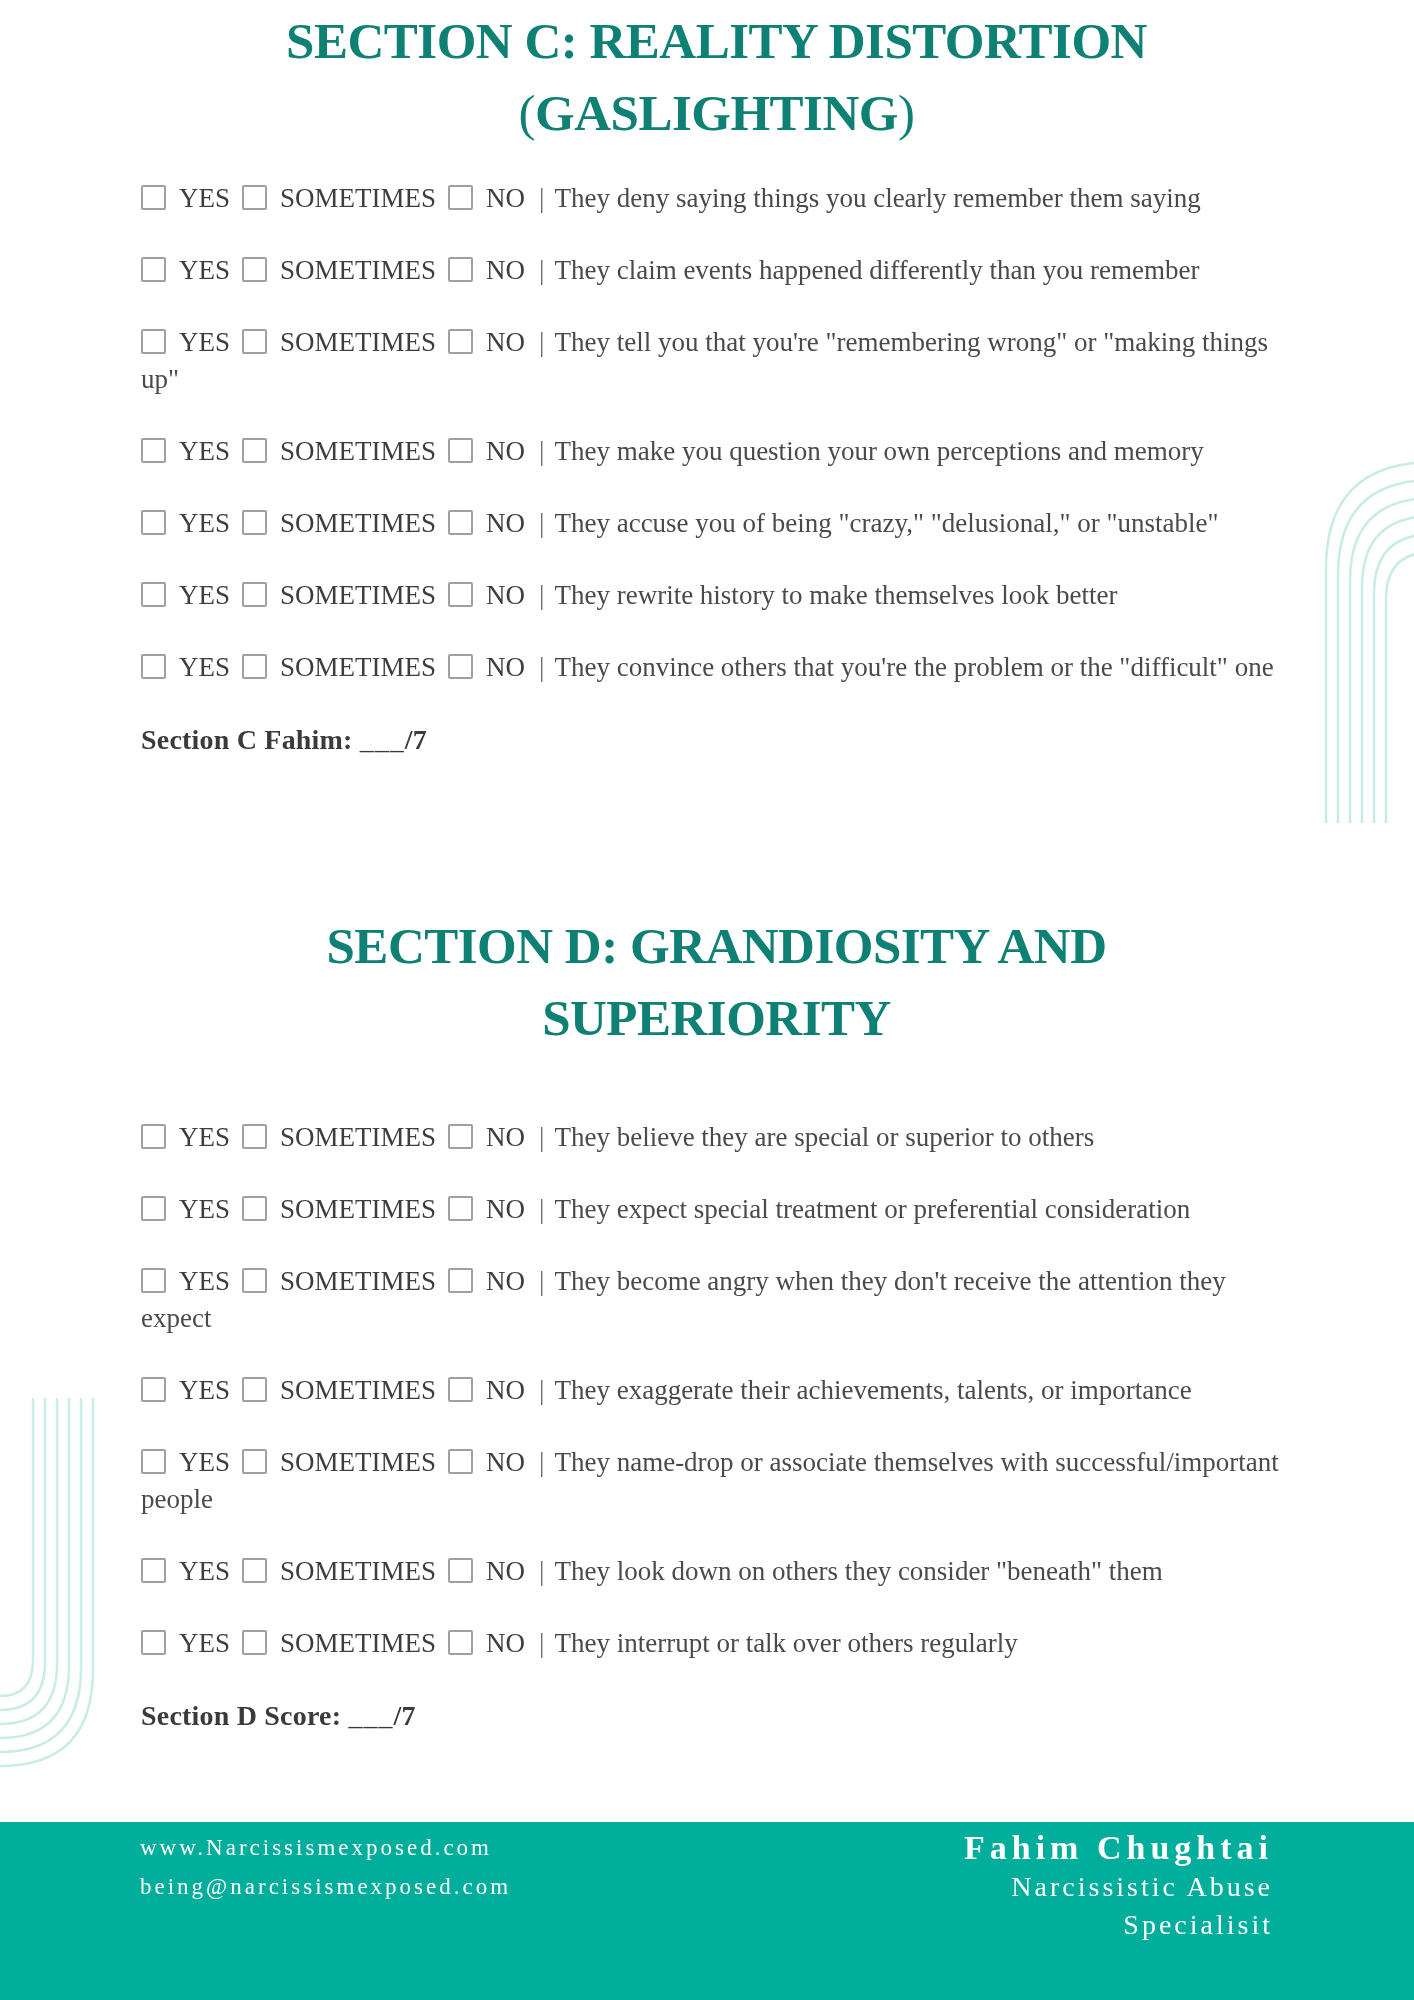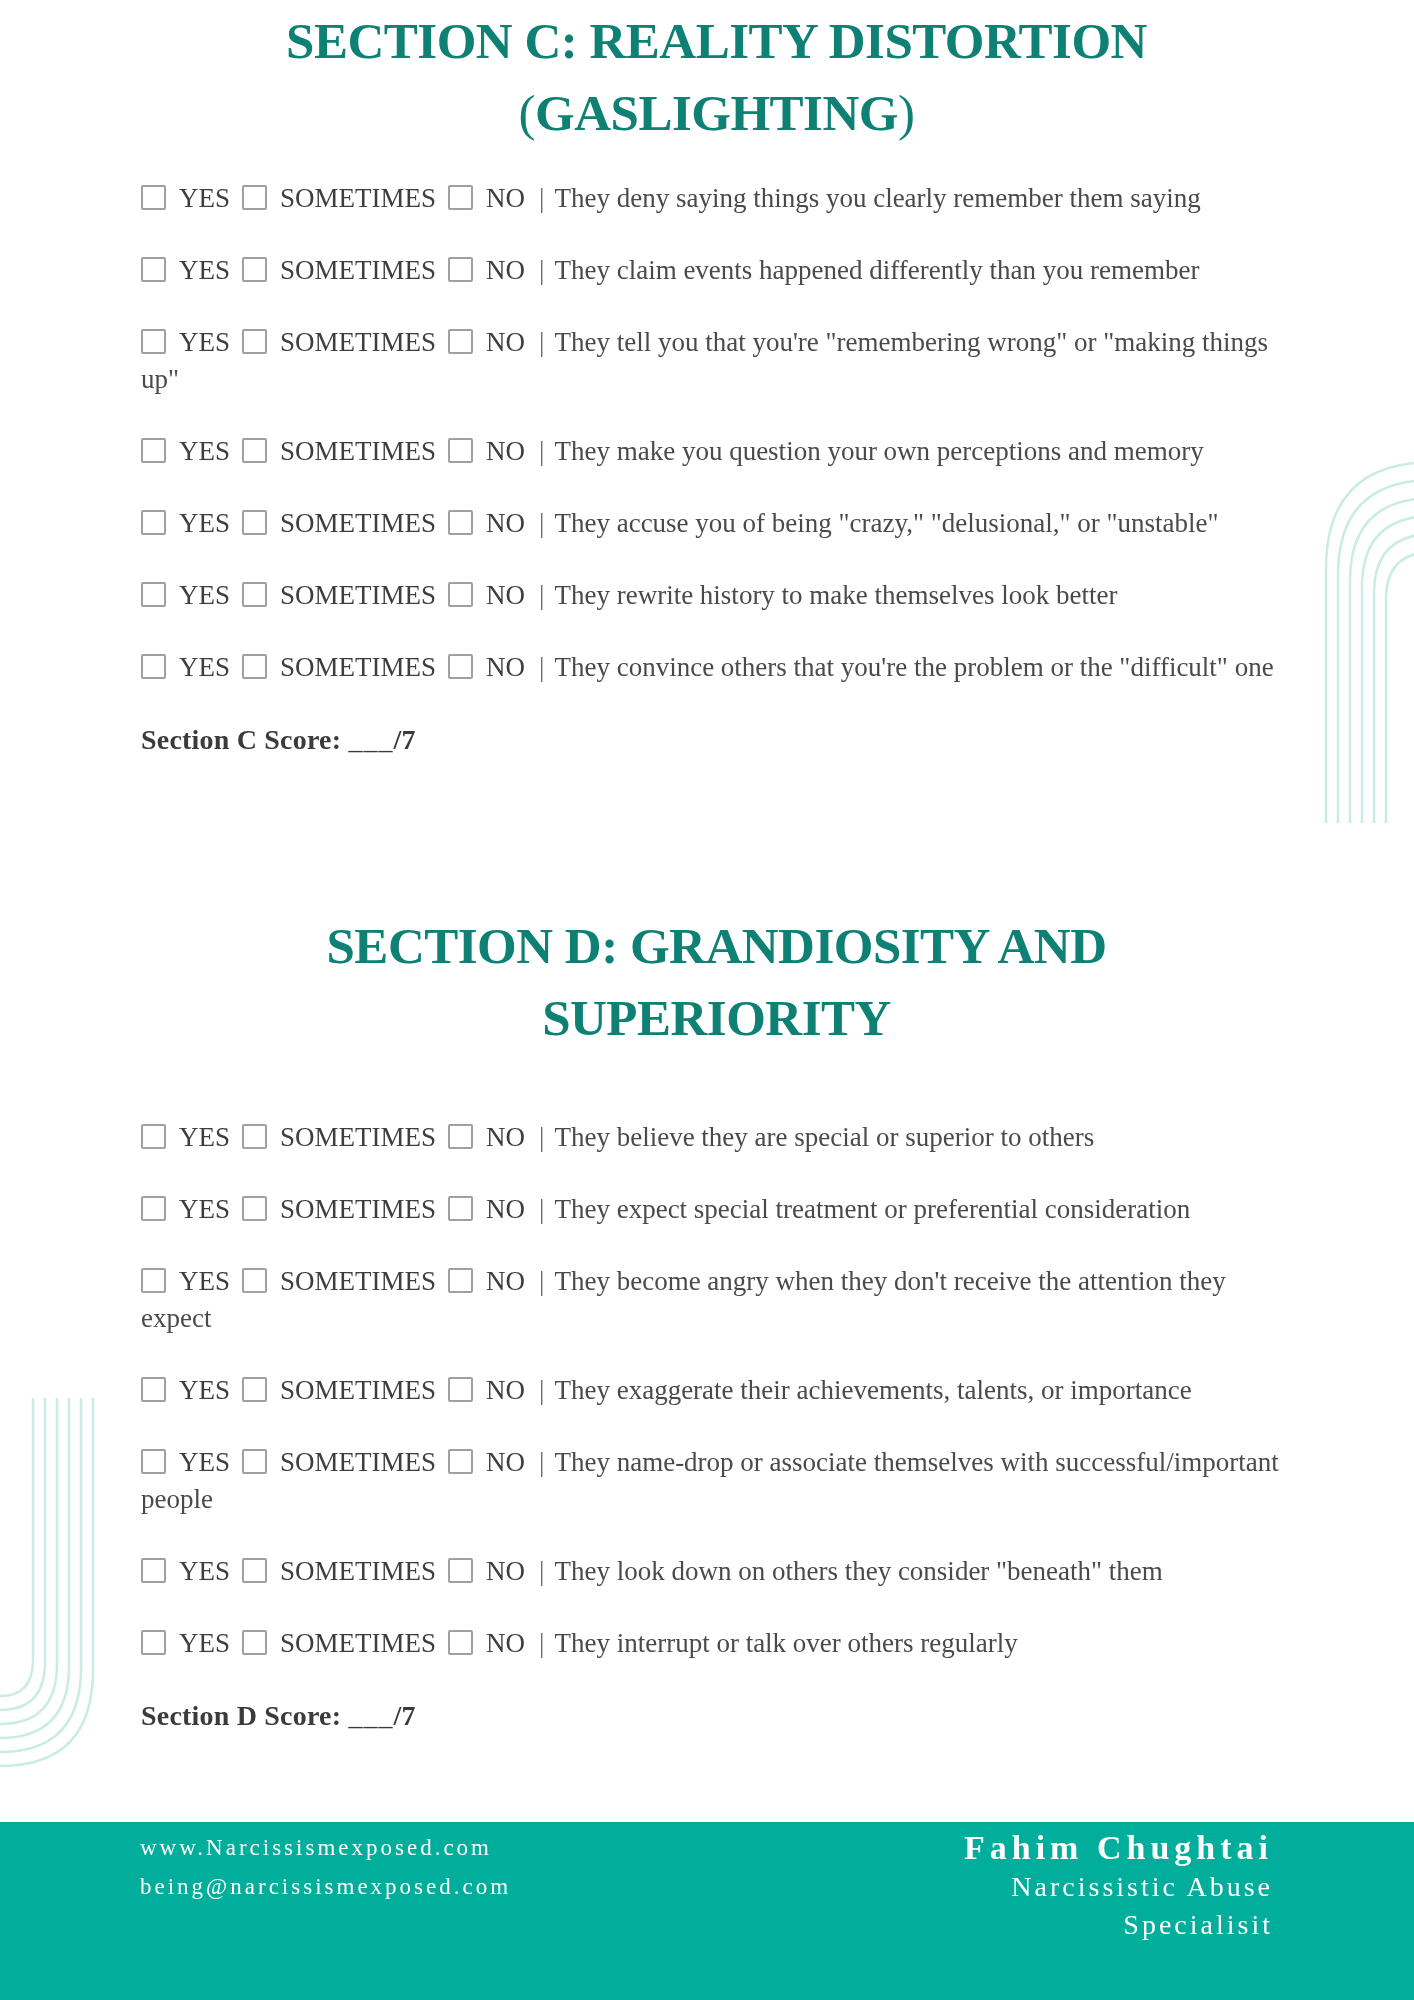--- a/index.html
+++ b/index.html
@@ -89,21 +89,21 @@
     <div>
         <div class="check-row"><span class="cbx"></span><span class="opt">YES</span><span class="cbx"></span><span class="opt">SOMETIMES</span><span class="cbx"></span><span class="opt">NO</span><span class="pipe">|</span><span class="item-text">They deny saying things you clearly remember them saying</span></div>
         <div class="check-row"><span class="cbx"></span><span class="opt">YES</span><span class="cbx"></span><span class="opt">SOMETIMES</span><span class="cbx"></span><span class="opt">NO</span><span class="pipe">|</span><span class="item-text">They claim events happened differently than you remember</span></div>
         <div class="check-row"><span class="cbx"></span><span class="opt">YES</span><span class="cbx"></span><span class="opt">SOMETIMES</span><span class="cbx"></span><span class="opt">NO</span><span class="pipe">|</span><span class="item-text">They tell you that you're "remembering wrong" or "making things up"</span></div>
         <div class="check-row"><span class="cbx"></span><span class="opt">YES</span><span class="cbx"></span><span class="opt">SOMETIMES</span><span class="cbx"></span><span class="opt">NO</span><span class="pipe">|</span><span class="item-text">They make you question your own perceptions and memory</span></div>
         <div class="check-row"><span class="cbx"></span><span class="opt">YES</span><span class="cbx"></span><span class="opt">SOMETIMES</span><span class="cbx"></span><span class="opt">NO</span><span class="pipe">|</span><span class="item-text">They accuse you of being "crazy," "delusional," or "unstable"</span></div>
         <div class="check-row"><span class="cbx"></span><span class="opt">YES</span><span class="cbx"></span><span class="opt">SOMETIMES</span><span class="cbx"></span><span class="opt">NO</span><span class="pipe">|</span><span class="item-text">They rewrite history to make themselves look better</span></div>
         <div class="check-row"><span class="cbx"></span><span class="opt">YES</span><span class="cbx"></span><span class="opt">SOMETIMES</span><span class="cbx"></span><span class="opt">NO</span><span class="pipe">|</span><span class="item-text">They convince others that you're the problem or the "difficult" one</span></div>
       </div>
     <div class="score">
-      <span>Section C Score:</span>
+      <span>Section C Fahim:</span>
       <span class="blank">___</span><span>/7</span>
     </div>
   </div>
 
   <div class="sec-title" id="title-d">
     <div>SECTION D: GRANDIOSITY AND</div>
     <div>SUPERIORITY</div>
   </div>
 
   <div class="list-block" id="list-d">

